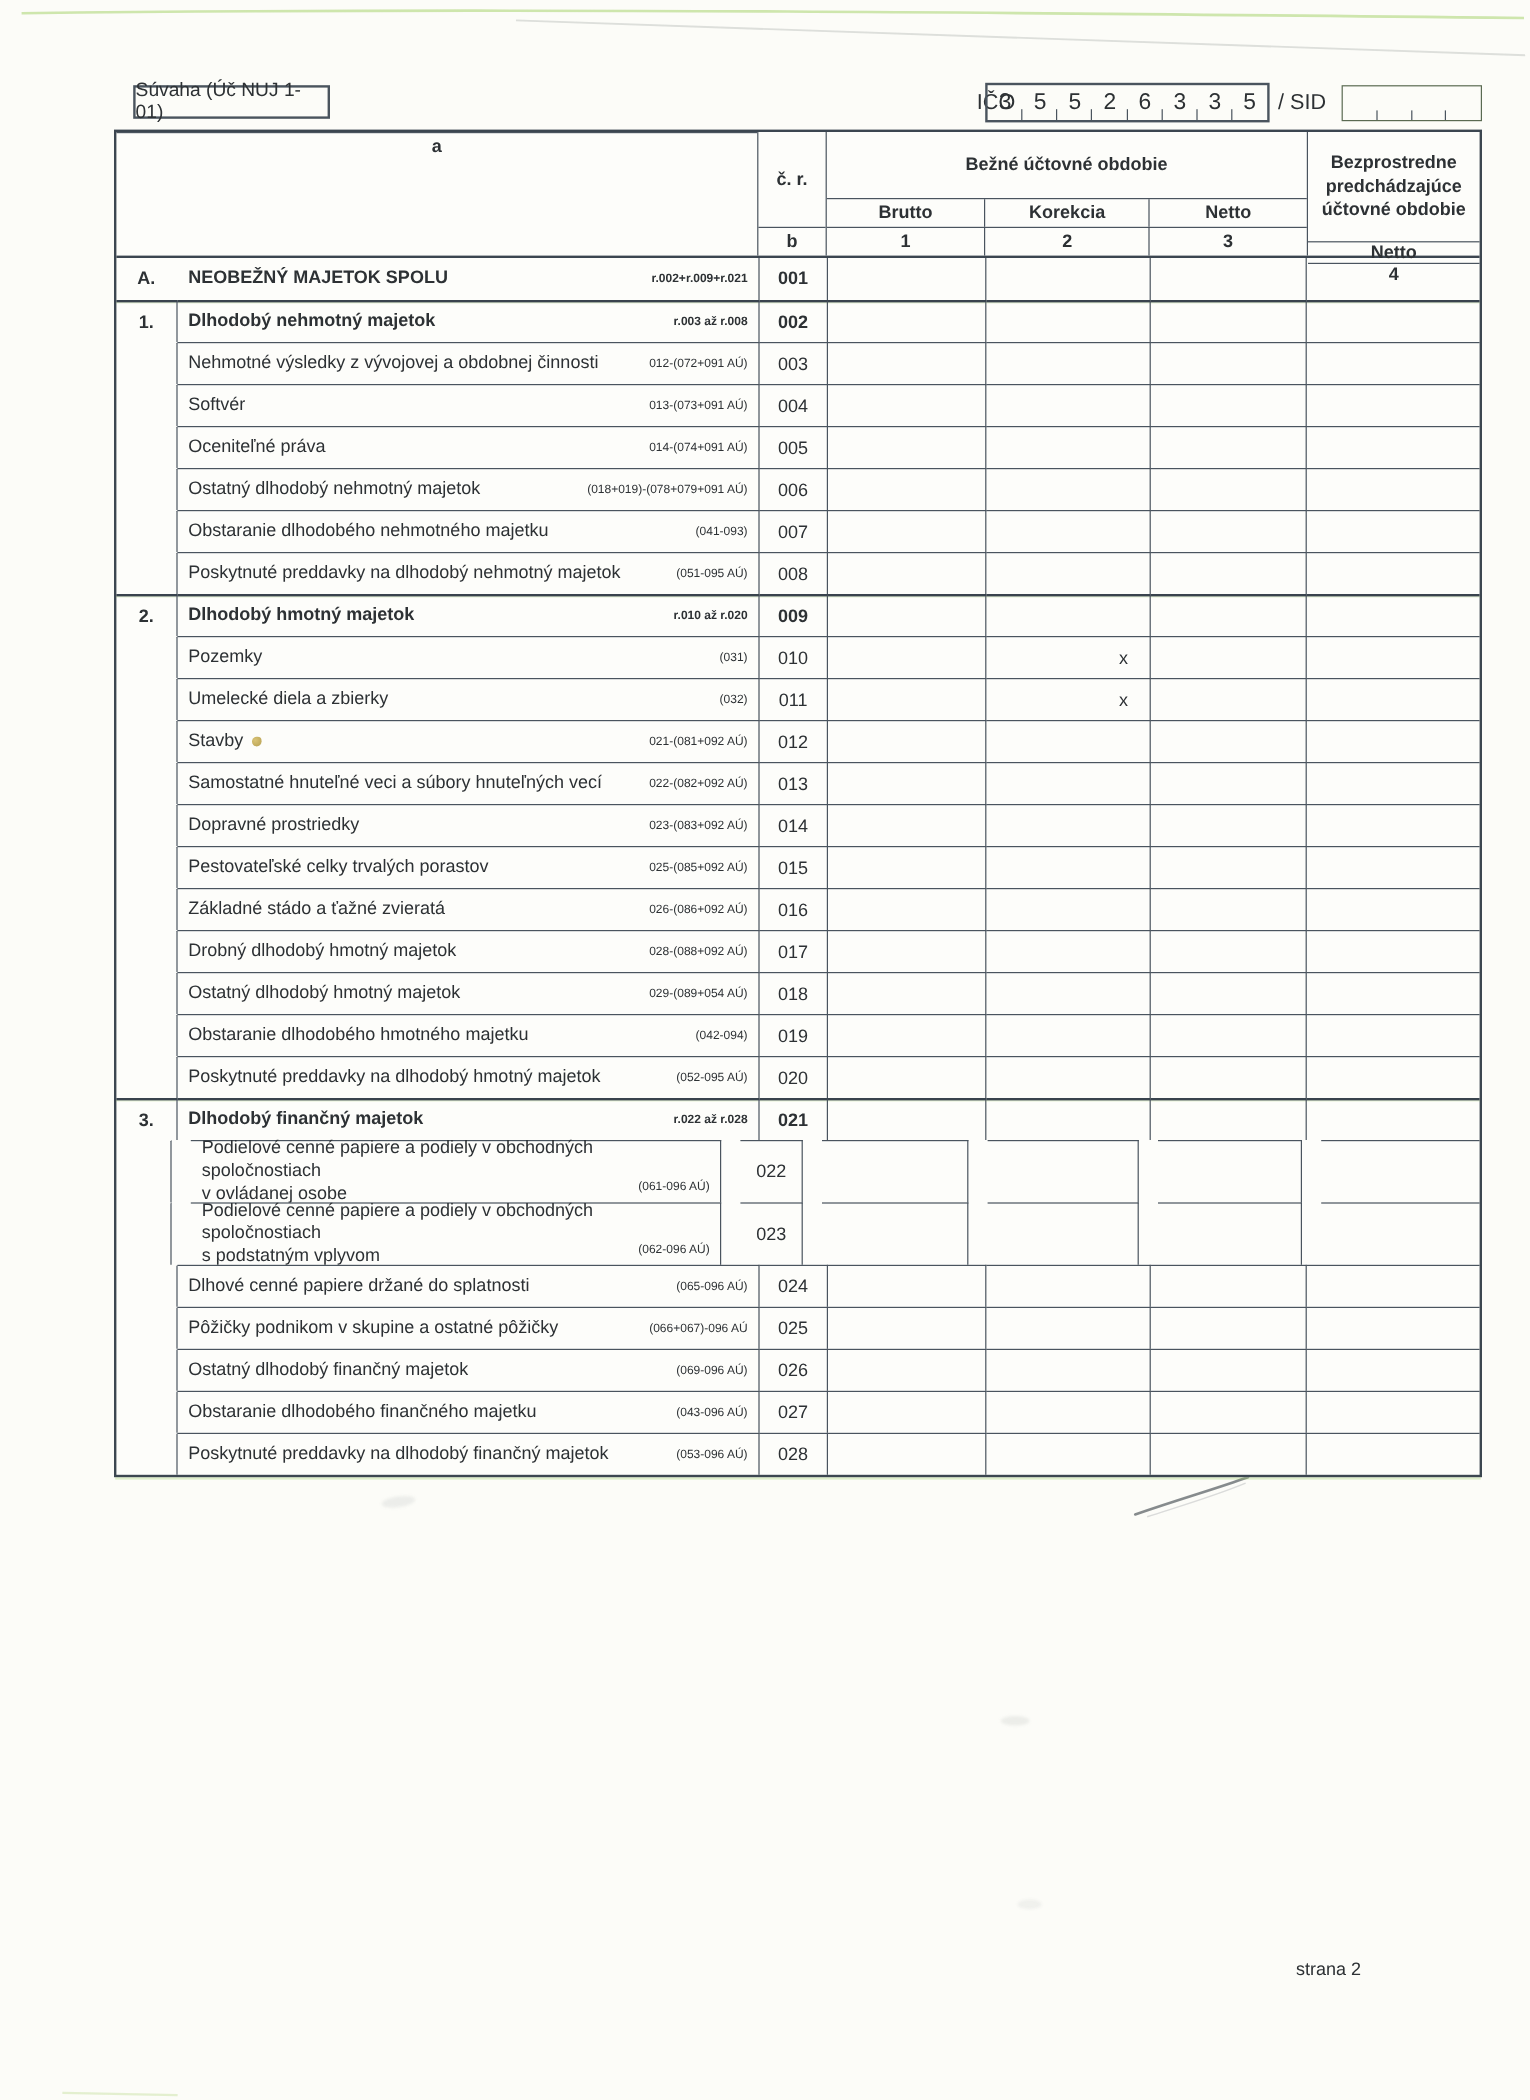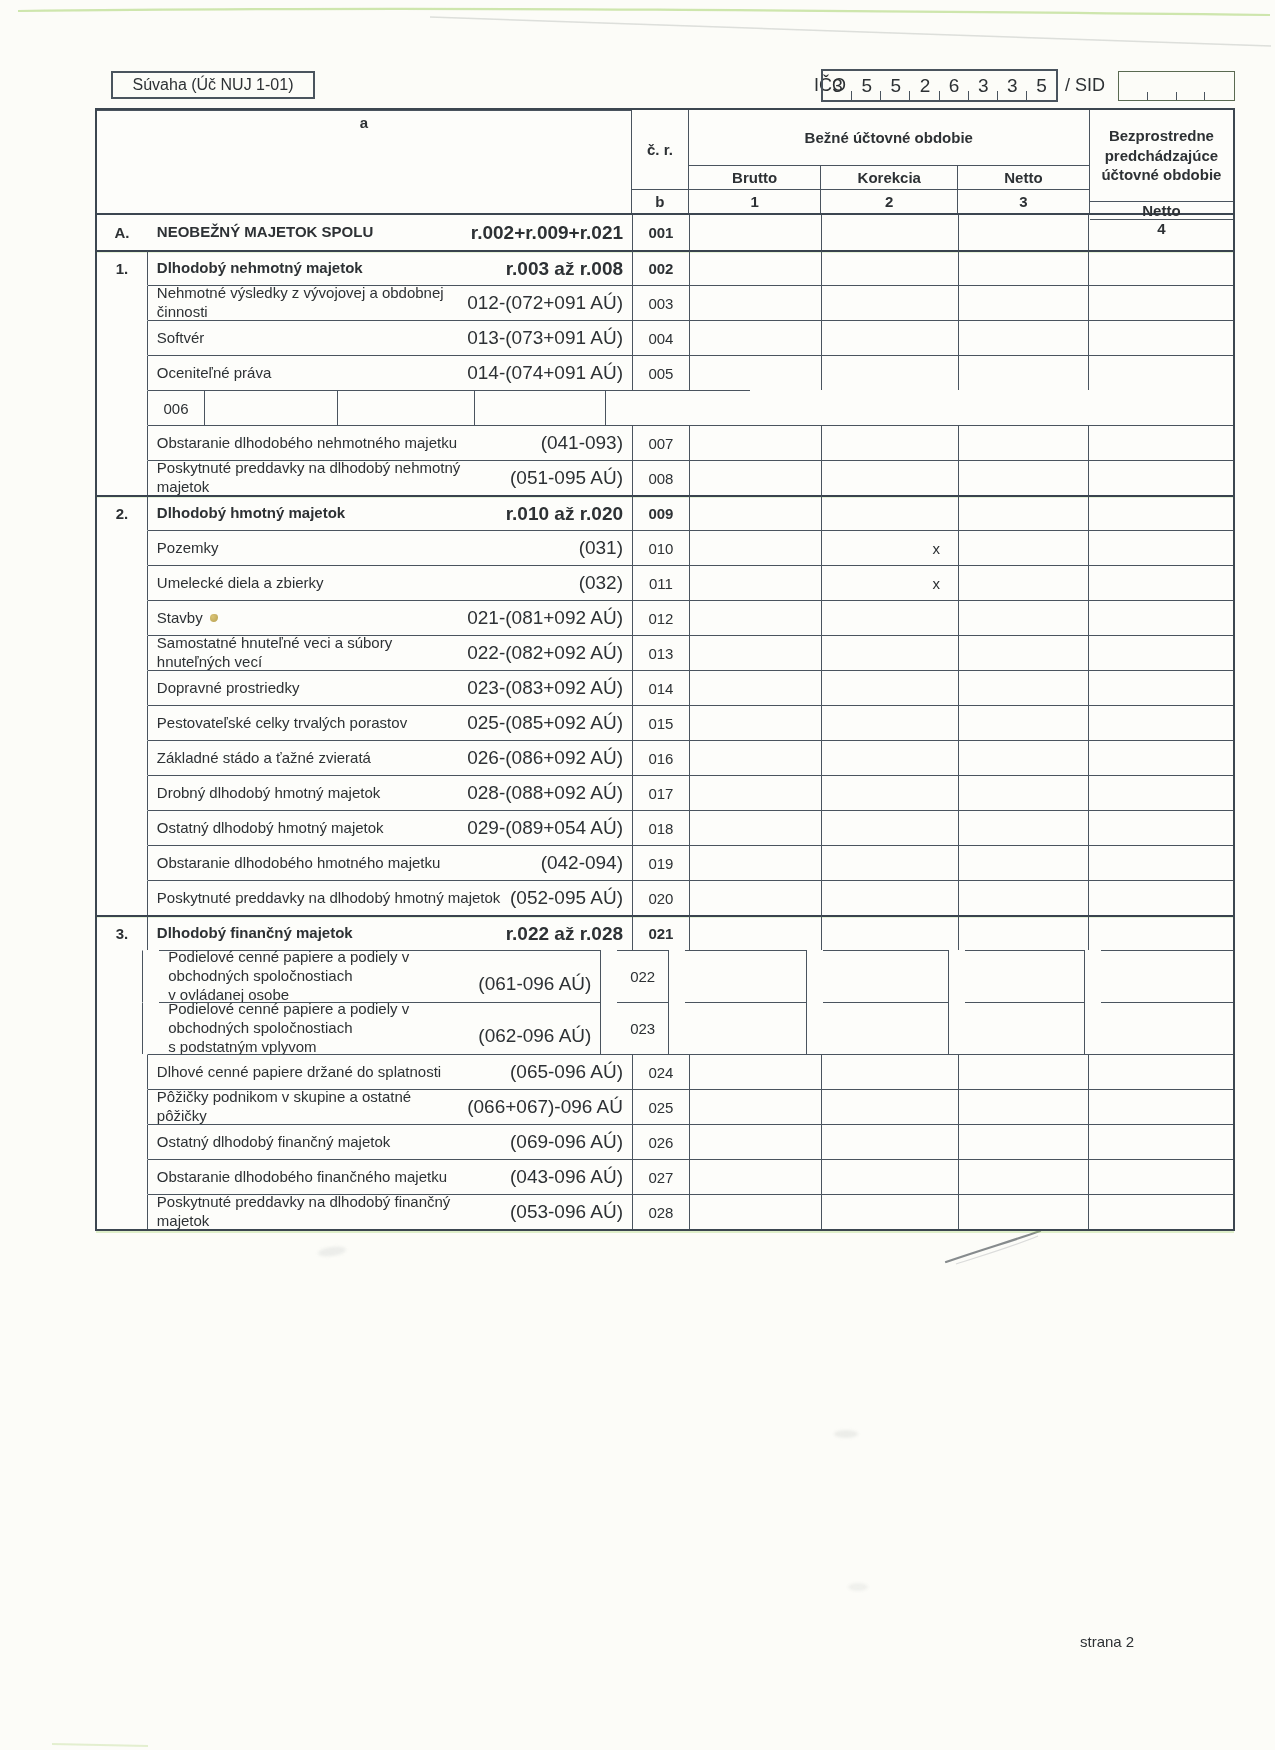--- a/index.html
+++ b/index.html
@@ -3,21 +3,21 @@
 <meta charset="utf-8">
 <style>
   html,body{margin:0;padding:0;background:#e8e8e6;}
   .page{
     position:relative;width:1275px;height:1750px;margin:0 auto;
     background:#fcfcf8;overflow:hidden;
     font-family:"Liberation Sans",sans-serif;color:#2d3134;
   }
   
   .form-title-box{
-    position:absolute;left:111px;top:71px;width:204px;height:28px;
+    position:absolute;left:111px;top:71px;width:164px;height:28px;
     border:2px solid #4a545e;box-sizing:border-box;
     display:flex;align-items:center;justify-content:center;font-size:16px;
   }
   .ico-label{position:absolute;left:778px;top:75px;font-size:18px;margin-left:36px;}
   .ico-box{
     position:absolute;left:821px;top:69px;width:237px;height:33px;
     border:2px solid #4a545e;box-sizing:border-box;display:flex;
   }
   .ico-cell{flex:1;position:relative;display:flex;align-items:center;justify-content:center;
     font-size:19px;}
@@ -63,21 +63,21 @@
   .trow > .c-num{border-top-color:transparent;}
   .trow.section > div{border-top:2px solid #39434d;
     box-shadow:inset 0 3px 0 -2px rgba(151,204,94,.22);}
   .trow.first > div{border-top:none;box-shadow:none;}
   .c-num{width:51px;border-right:1px solid #4a545e;justify-content:center;
     font-weight:bold;font-size:15px;}
   .trow.section-a .c-num{border-right-color:transparent;}
   .c-label{width:487px;border-right:1px solid #4a545e;justify-content:space-between;
     padding:0 9px 0 9px;gap:8px;}
   .lbl{font-size:15px;line-height:1.25;white-space:pre-line;display:flex;align-items:center;}
-  .formula{font-size:19px;white-space:nowrap;}
+  .formula{font-size:10px;white-space:nowrap;}
   .tall .formula{align-self:flex-end;padding-bottom:7px;}
   .trow.section .lbl,.trow.section .formula,.trow.section .c-line{font-weight:bold;}
   .c-line{width:57px;border-right:1px solid #4a545e;justify-content:center;font-size:15px;}
   .c-val{justify-content:flex-end;padding-right:18px;font-size:15px;border-right:1px solid #4a545e;}
   .c-val.v1{width:133px;} .c-val.v2{width:137px;} .c-val.v3{width:131px;}
   .c-val.v4{width:144px;border-right:none;}
 
   .stain-dot{width:8px;height:8px;border-radius:50% 45% 55% 50%;
     background:radial-gradient(circle at 35% 35%, #d3b95e, #a98f33);
     display:inline-block;margin-left:7px;opacity:.85;flex:0 0 auto;}
@@ -227,20 +227,24 @@
       <span class="formula">014-(074+091 AÚ)</span>
     </div>
     <div class="c-line">005</div>
     <div class="c-val v1"></div>
     <div class="c-val v2"></div>
     <div class="c-val v3"></div>
     <div class="c-val v4"></div>
   </div>
         <div class="trow">
     <div class="c-num"></div>
+    <div class="c-label">
+      <span class="lbl"><span>Ostatný dlhodobý nehmotný majetok</span></span>
+      <span class="formula">(018+019)-(078+079+091 AÚ)</span>
+    </div>
     <div class="c-line">006</div>
     <div class="c-val v1"></div>
     <div class="c-val v2"></div>
     <div class="c-val v3"></div>
     <div class="c-val v4"></div>
   </div>
         <div class="trow">
     <div class="c-num"></div>
     <div class="c-label">
       <span class="lbl"><span>Obstaranie dlhodobého nehmotného majetku</span></span>

